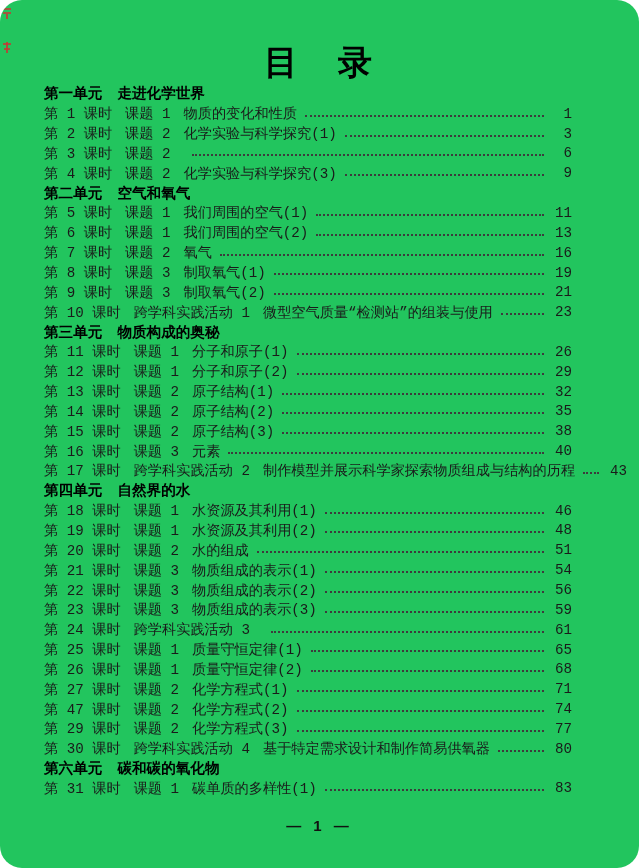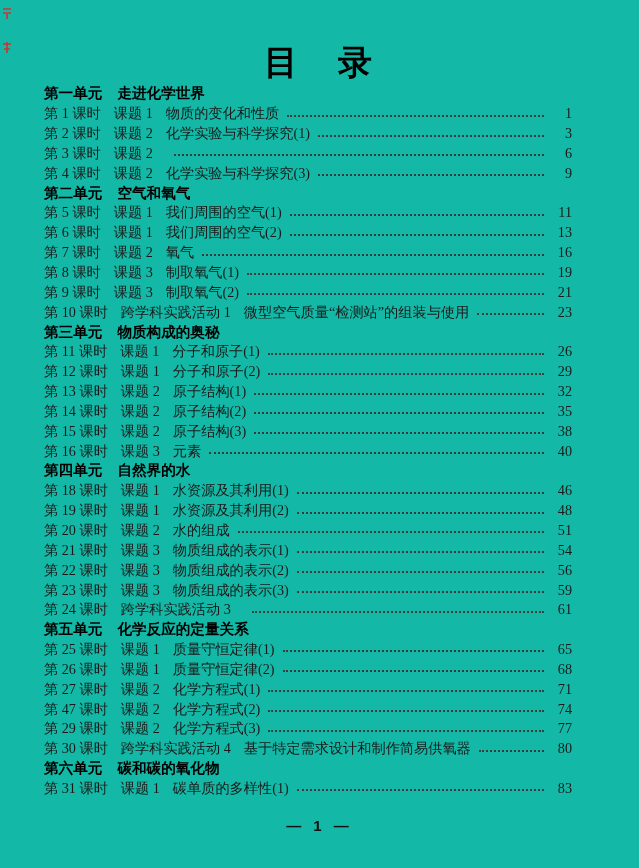--- a/index.html
+++ b/index.html
@@ -1,23 +1,24 @@
 <!DOCTYPE html>
 <html><head>
 <meta charset="utf-8">
 <style>
   html, body { margin: 0; padding: 0; background: #ffffff; }
   .page {
     position: relative;
     width: 639px;
     height: 868px;
-    background: #14b8a6;
+    background: #22c55e;
     overflow: hidden;
     font-family: "Liberation Serif", serif;
     color: #1a1a1a;
+    border-radius: 22px;
   }
   .doc-title {
     position: absolute;
     top: 42px;
     left: 0;
     width: 100%;
     text-align: center;
     font-family: "Liberation Sans", sans-serif;
     font-weight: 700;
     font-size: 34px;
@@ -30,20 +31,21 @@
     top: 84px;
     left: 44px;
     right: 67px;
   }
   .row {
     display: flex;
     align-items: center;
     height: 19.85px;
     font-size: 14.2px;
     white-space: nowrap;
+    font-family: Liberation Mono, monospace;
   }
   .row .lesson { margin-right: 13px; text-align: right; }
   .row .topic  { margin-right: 13px; }
   .row.unit {
     font-family: "Liberation Sans", sans-serif;
     font-weight: 700;
     font-size: 14.6px;
     color: #000;
   }
   .row.unit .lesson { margin-right: 15px; }
@@ -229,20 +231,27 @@
   </div>
 
   <div class="row">
     <span class="lesson">第 16 课时</span>
     <span class="topic">课题 3</span>
     <span class="title">元素</span>
     <span class="leader"></span>
     <span class="page-num">40</span>
   </div>
 
+  <div class="row">
+    <span class="lesson">第 17 课时</span>
+    <span class="topic">跨学科实践活动 2</span>
+    <span class="title">制作模型并展示科学家探索物质组成与结构的历程</span>
+    <span class="leader"></span>
+    <span class="page-num">43</span>
+  </div>
 
   <div class="row unit">
     <span class="lesson">第四单元</span>
     <span class="title">自然界的水</span>
   </div>
 
   <div class="row">
     <span class="lesson">第 18 课时</span>
     <span class="topic">课题 1</span>
     <span class="title">水资源及其利用(1)</span>
@@ -290,24 +299,20 @@
     <span class="page-num">59</span>
   </div>
 
   <div class="row">
     <span class="lesson">第 24 课时</span>
     <span class="topic">跨学科实践活动 3</span>
     <span class="leader"></span>
     <span class="page-num">61</span>
   </div>
 
-  <div class="row unit">
-    <span class="lesson">第五单元</span>
-    <span class="title">化学反应的定量关系</span>
-  </div>
 
   <div class="row">
     <span class="lesson">第 25 课时</span>
     <span class="topic">课题 1</span>
     <span class="title">质量守恒定律(1)</span>
     <span class="leader"></span>
     <span class="page-num">65</span>
   </div>
 
   <div class="row">

